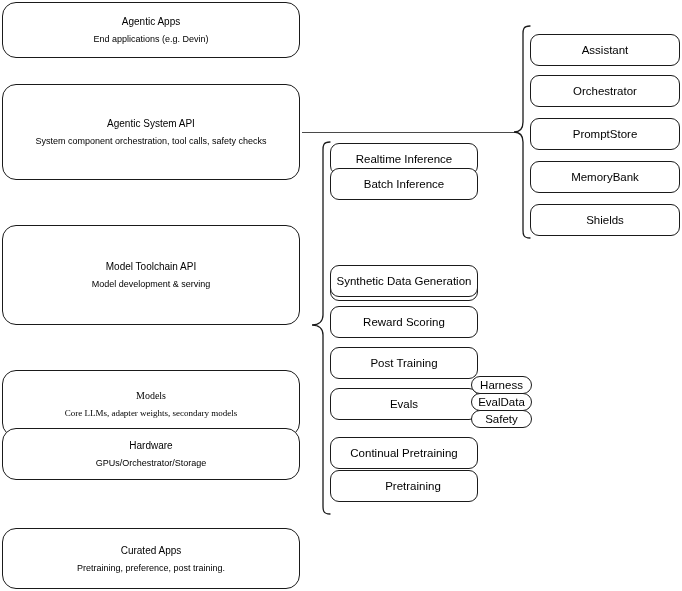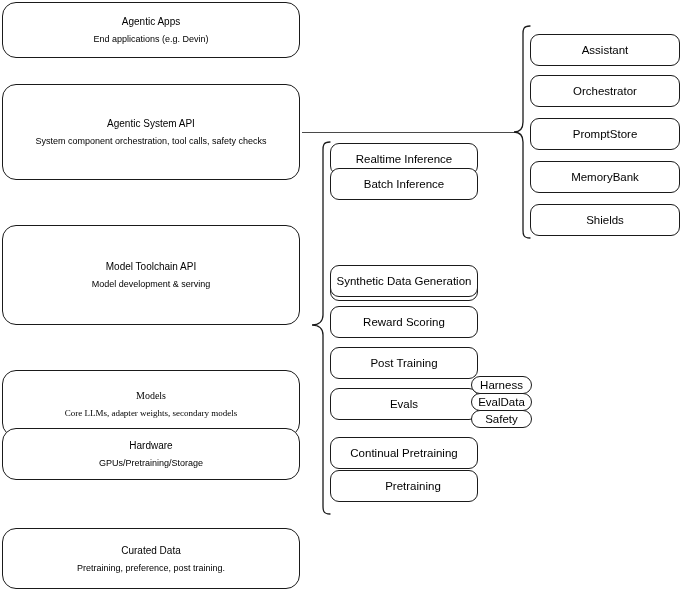--- a/index.html
+++ b/index.html
@@ -120,25 +120,25 @@
     <div class="subtitle">Model development &amp; serving</div>
   </div>
 
   <div class="box layer" style="top:370px; height:67px;font-family:Liberation Serif, serif;">
     <div class="title">Models</div>
     <div class="subtitle">Core LLMs, adapter weights, secondary models</div>
   </div>
 
   <div class="box layer" style="top:428px; height:52px;">
     <div class="title">Hardware</div>
-    <div class="subtitle">GPUs/Pretraining/Storage</div>
+    <div class="subtitle">GPUs/Orchestrator/Storage</div>
   </div>
 
   <div class="box layer" style="top:528px; height:61px;">
-    <div class="title">Curated Data</div>
+    <div class="title">Curated Apps</div>
     <div class="subtitle">Pretraining, preference, post training.</div>
   </div>
 
   <div class="connector" style="left:302px; top:132px; width:216px;"></div>
 
   <div class="brace" style="left:512px; top:24px;">
     <svg width="20" height="216" viewBox="0 0 20 216">
       <path d="M18 2 C11 2 11 6 11 10 L11 98 C11 104 8 108 2 108 C8 108 11 112 11 118 L11 206 C11 210 11 214 18 214" fill="none" stroke="#1a1a1a" stroke-width="1.3" stroke-linecap="round"></path>
     </svg>
   </div>

